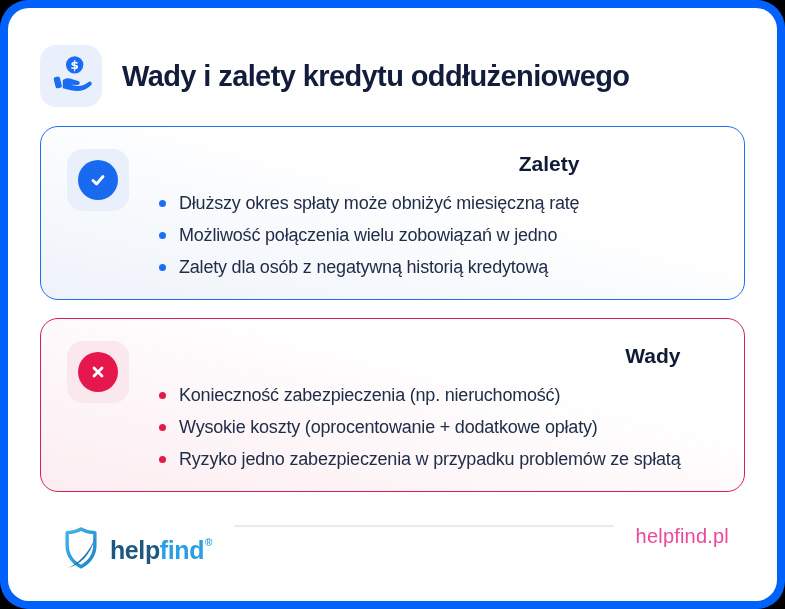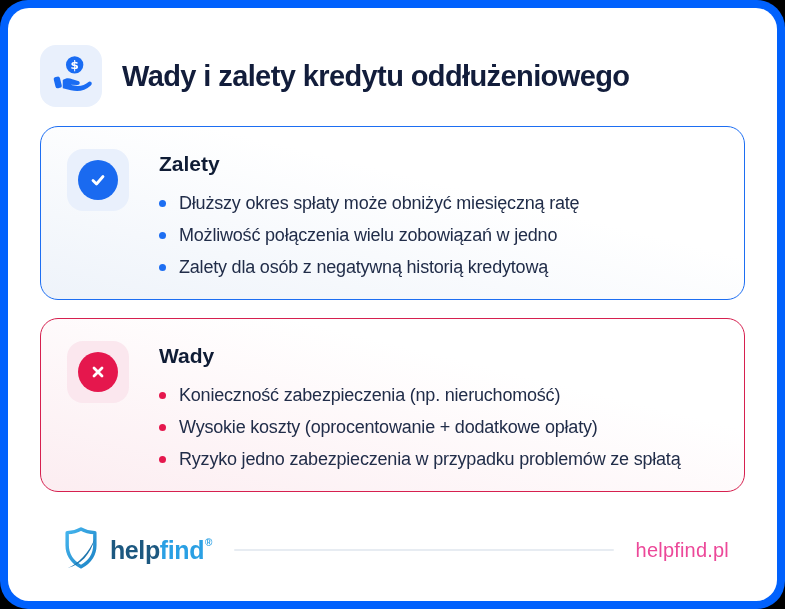--- a/index.html
+++ b/index.html
@@ -21,31 +21,31 @@
   .box.pros { border:1.6px solid #1d6ef2;
               background:linear-gradient(to top right,#eef3fa 0%,#ffffff 62%); margin-bottom:18px; }
   .box.cons { border:1.6px solid #d6204f;
               background:linear-gradient(to top right,#fcedf1 0%,#ffffff 68%); }
   .box .icon-tile.pros-tile { background:#e9f0fc; }
   .box .icon-tile.cons-tile { background:#fbe7ee; }
   .badge { width:40px; height:40px; border-radius:50%; display:flex;
            align-items:center; justify-content:center; }
   .badge.blue { background:#1a6af0; }
   .badge.red  { background:#e5174d; }
-  .box-content { margin-left:30px; padding-top:0; }
+  .box-content { margin-left:30px; padding-top:0;text-align:right; }
   .box-title { font-size:21px; font-weight:700; color:#0f1c35; margin:3px 0 11px; }
   ul.points { list-style:none; }
   ul.points li { display:flex; align-items:center; height:32px; font-size:18px;
                  color:#212d49; letter-spacing:-0.2px; }
   .dot { width:7px; height:7px; border-radius:50%; margin-right:13px; flex:none; }
   .pros .dot { background:#1d6ef2; }
   .cons .dot { background:#e5174d; }
 
   
-  .footer { display:flex; align-items:center; gap:22px; margin-top:33px; padding-left:20px; }
+  .footer { display:flex; align-items:flex-start; gap:22px; margin-top:33px; padding-left:20px; }
   .brand { display:flex; align-items:center; gap:8px; flex:none; }
   .wordmark { font-size:25px; font-weight:600; letter-spacing:-0.4px; line-height:1; }
   .wordmark .help { color:#1c5880; }
   .wordmark .find { color:#2aa0e4; }
   .wordmark .reg { font-size:10px; color:#2aa0e4; vertical-align:13px; margin-left:1px; }
   .divider { flex:1; height:2px; background:#e7ecf2; border-radius:1px; }
   .site { font-size:20px; color:#ec4899; flex:none; padding-right:16px; letter-spacing:0.2px; }
 </style>
 </head>
 <body>

